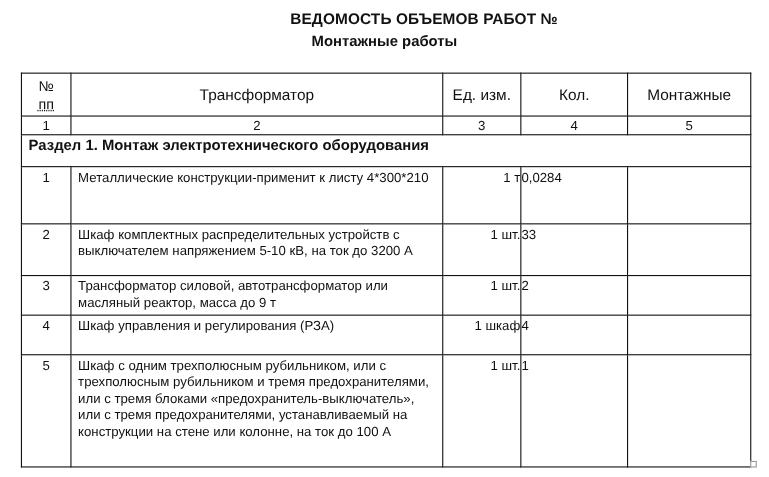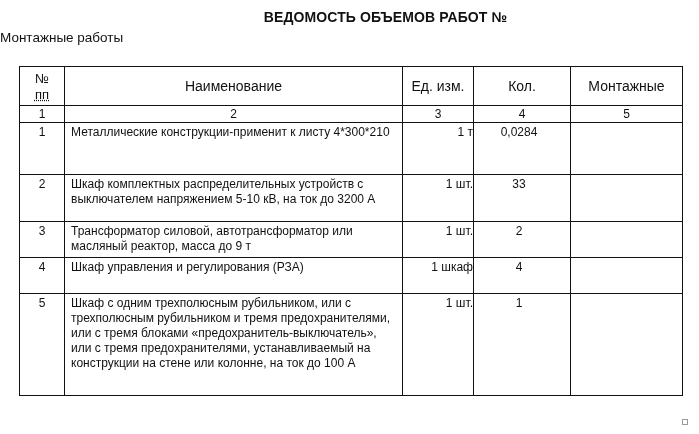--- a/index.html
+++ b/index.html
@@ -5,42 +5,43 @@
     html, body { margin: 0; padding: 0; }
     body {
       width: 699px; height: 434px; background: #ffffff; position: relative; overflow: hidden;
       font-family: "Liberation Sans", sans-serif; color: #111111;
     }
     .title {
       position: absolute; left: 0; width: 699px; top: 9px; text-align: center;
       font-weight: bold; font-size: 14px; letter-spacing: 0.1px; margin-left: 36px;
     }
     .subtitle {
-      position: absolute; left: 0; width: 699px; top: 30px; 
+      position: absolute; left: 0; width: 699px; top: 30px; text-align: center;
       font-size: 13.5px;
+      font-weight: bold;
     }
     table.grid {
       position: absolute; left: 19px; top: 66px; width: 663px;
       border-collapse: collapse; table-layout: fixed;
     }
     table.grid td {
       border: 1.3px solid #111111; padding: 0; vertical-align: top;
       font-size: 12px; line-height: 15px;
     }
     col.c1 { width: 45px; } col.c2 { width: 338px; } col.c3 { width: 71px; }
     col.c4 { width: 97px; } col.c5 { width: 112px; }
     tr.hdr td { height: 37px; vertical-align: middle; text-align: center; font-size: 14px; }
     tr.hdr td.num-hdr { font-size: 13px; line-height: 16px; padding-top: 1px; }
     tr.hdr td.num-hdr span.u { text-decoration: underline dotted; }
     tr.nums td { height: 16px; text-align: center; font-size: 12px; line-height: 16px; }
     tr.section td { height: 27px; font-weight: bold; font-size: 13.5px; padding-left: 6px; padding-top: 1px; }
     td.idx { text-align: center; padding-top: 2px !important; }
     td.name { padding: 2px 6px 0 6px !important; }
     td.unit { text-align: right; padding-top: 2px !important; }
-    td.qty { text-align: center; padding-right: 6px !important; padding-top: 2px !important; }
+    td.qty { text-align: left; padding-right: 6px !important; padding-top: 2px !important; }
     .r1 td { height: 49px; }
     .r2 td { height: 44px; }
     .r3 td { height: 33px; }
     .r4 td { height: 33px; }
     .r5 td { height: 99px; }
     .handle {
       position: absolute; left: 682px; top: 419px; width: 4px; height: 4px;
       border: 1px solid #9a9a9a; background: #fff;
     }
   </style>
@@ -57,31 +58,34 @@
       <col class="c3">
       <col class="c4">
       <col class="c5">
   </colgroup>
   <tbody>
       <tr class="hdr">
     <td class="num-hdr">
       <div>№</div>
       <div><span class="u">пп</span></div>
     </td>
-    <td>Наименование</td>
+    <td>Трансформатор</td>
     <td>Ед. изм.</td>
     <td>Кол.</td>
     <td>Монтажные</td>
   </tr>
   <tr class="nums">
     <td>1</td>
     <td>2</td>
     <td>3</td>
     <td>4</td>
     <td>5</td>
+  </tr>
+  <tr class="section">
+    <td colspan="5">Раздел 1. Монтаж электротехнического оборудования</td>
   </tr>
   <tr class="r1">
     <td class="idx">1</td>
     <td class="name">Металлические конструкции-применит к листу 4*300*210</td>
     <td class="unit">1 т</td>
     <td class="qty">0,0284</td>
     <td></td>
   </tr>
   <tr class="r2">
     <td class="idx">2</td>

